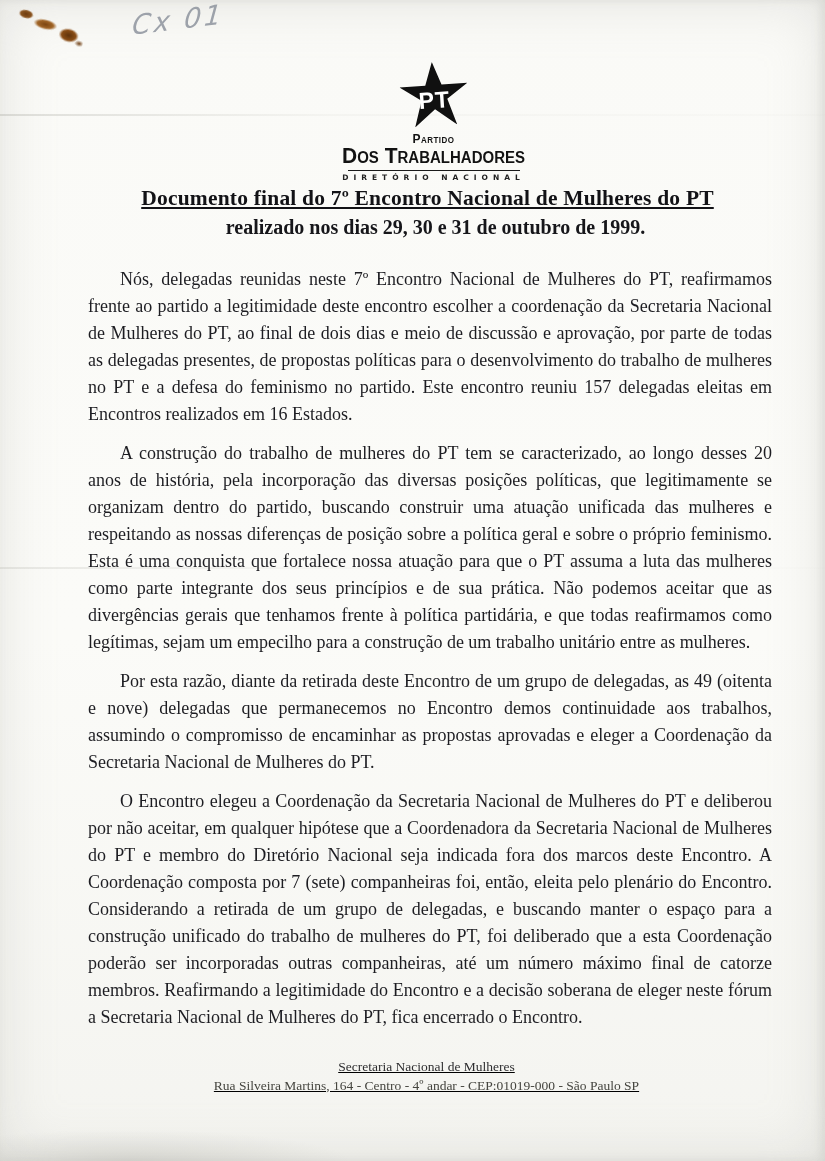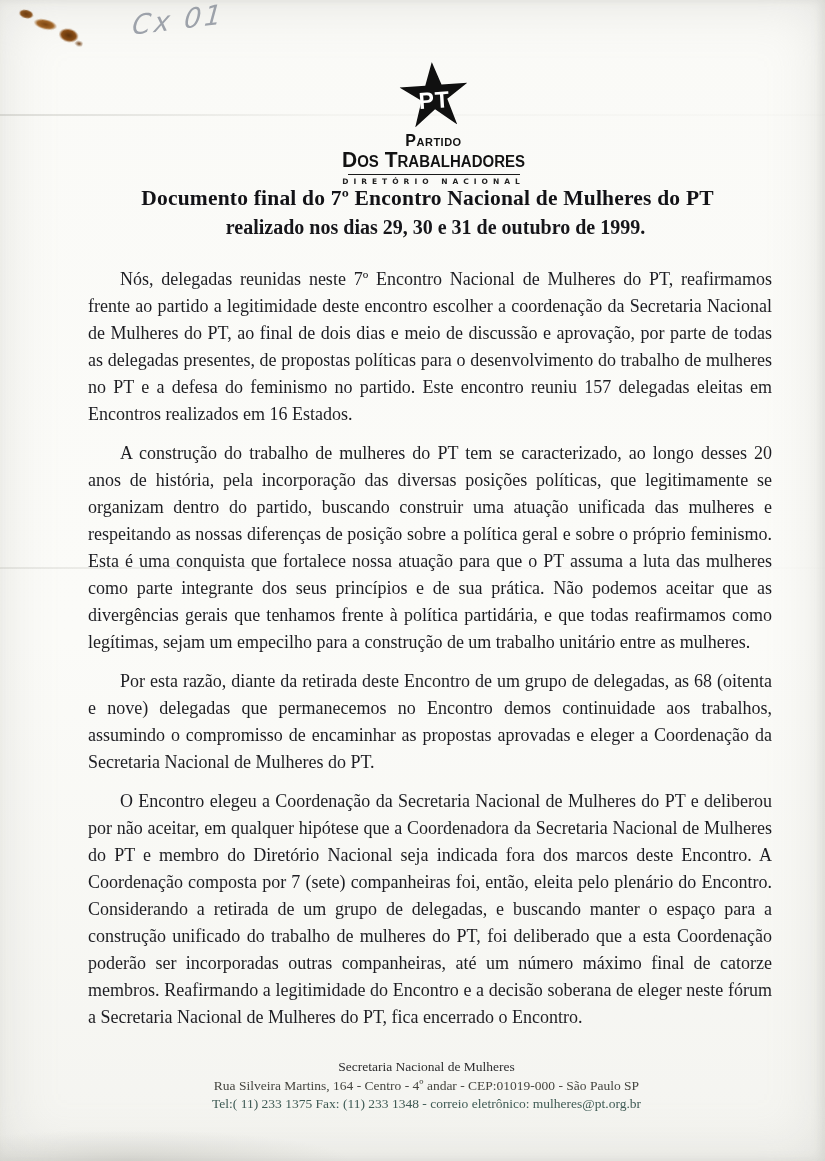--- a/index.html
+++ b/index.html
@@ -50,59 +50,59 @@
     position:absolute;inset:0;background:#101010;
     clip-path:polygon(50% 0%,62% 36%,100% 36%,69% 59%,81% 100%,50% 74%,19% 100%,31% 59%,0% 36%,38% 36%);
   }
   .star-text{
     position:absolute;left:0;top:27px;width:100%;text-align:center;
     font-family:"Liberation Sans", sans-serif;font-weight:bold;
     font-size:23px;color:#fff;letter-spacing:1px;line-height:1;
   }
   .logo-line1{
     margin-top:3px;font-family:"Liberation Sans", sans-serif;font-weight:bold;
-    font-variant:small-caps;font-size:16px;letter-spacing:.5px;color:#121212;line-height:1.0;
+    font-variant:small-caps;font-size:12px;letter-spacing:.5px;color:#121212;line-height:1.0;
     transform:scaleY(1.05);
   }
   .logo-line2{
     font-family:"Liberation Sans", sans-serif;font-weight:bold;
     font-variant:small-caps;font-size:21px;letter-spacing:0;color:#121212;line-height:1.0;
     transform:scaleY(1.05);
   }
   .logo-rule{display:block;width:172px;height:0;border-top:1.6px solid #1a1a1a;margin:4px auto 3px;}
   .logo-line3{
     font-family:"DejaVu Sans", sans-serif;font-weight:bold;
     font-size:7.5px;letter-spacing:5px;color:#222;line-height:1;text-align:center;
   }
 
   
   .doc-title{
     position:absolute;top:186px;left:0;width:100%;text-align:center;
     padding-left:30px;box-sizing:border-box;
-    font-weight:bold;font-size:21.5px;color:#121216;letter-spacing:.2px;
+    font-weight:bold;font-size:21.5px;color:#121216;letter-spacing:.2px;text-decoration:underline;
   }
   .doc-subtitle{
     position:absolute;top:216px;left:0;width:100%;text-align:center;
     padding-left:46px;box-sizing:border-box;
     font-weight:bold;font-size:20px;color:#16161a;
   }
 
   
   .body-text{
     position:absolute;top:266px;left:88px;width:684px;
     font-size:18px;line-height:27px;color:#1d1d22;
     text-align:justify;
   }
   .body-text p{margin:0 0 12px 0;text-indent:32px;}
 
   
   .footer{
     position:absolute;top:1058px;left:0;width:100%;text-align:center;
     padding-left:28px;box-sizing:border-box;
-    font-size:13.5px;line-height:18.5px;
+    font-size:13.5px;line-height:18.5px;text-decoration:underline;
   }
   .footer .f1{color:#2e2e30;}
   .footer .f2{color:#45453f;}
   .footer .f3{color:#3e5a54;}
 </style>
 </head>
 <body>
 
 <div class="page">
 
@@ -124,23 +124,22 @@
     <span class="logo-rule"></span>
     <div class="logo-line3">DIRETÓRIO NACIONAL</div>
   </div>
 
   <div class="doc-title">Documento final do 7º Encontro Nacional de Mulheres do PT</div>
   <div class="doc-subtitle">realizado nos dias 29, 30 e 31 de outubro de 1999.</div>
 
   <div class="body-text">
     <p>Nós, delegadas reunidas neste 7º Encontro Nacional de Mulheres do PT, reafirmamos frente ao partido a legitimidade deste encontro escolher a coordenação da Secretaria Nacional de Mulheres do PT, ao final de dois dias e meio de discussão e aprovação, por parte de todas as delegadas presentes, de propostas políticas para o desenvolvimento do trabalho de mulheres no PT e a defesa do feminismo no partido. Este encontro reuniu 157 delegadas eleitas em Encontros realizados em 16 Estados.</p>
     <p>A construção do trabalho de mulheres do PT tem se caracterizado, ao longo desses 20 anos de história, pela incorporação das diversas posições políticas, que legitimamente se organizam dentro do partido, buscando construir uma atuação unificada das mulheres e respeitando as nossas diferenças de posição sobre a política geral e sobre o próprio feminismo. Esta é uma conquista que fortalece nossa atuação para que o PT assuma a luta das mulheres como parte integrante dos seus princípios e de sua prática. Não podemos aceitar que as divergências gerais que tenhamos frente à política partidária, e que todas reafirmamos como legítimas, sejam um empecilho para a construção de um trabalho unitário entre as mulheres.</p>
-    <p>Por esta razão, diante da retirada deste Encontro de um grupo de delegadas, as 68 (oitenta e nove) delegadas que permanecemos no Encontro demos continuidade aos trabalhos, assumindo o compromisso de encaminhar as propostas aprovadas e eleger a Coordenação da Secretaria Nacional de Mulheres do PT.</p>
+    <p>Por esta razão, diante da retirada deste Encontro de um grupo de delegadas, as 49 (oitenta e nove) delegadas que permanecemos no Encontro demos continuidade aos trabalhos, assumindo o compromisso de encaminhar as propostas aprovadas e eleger a Coordenação da Secretaria Nacional de Mulheres do PT.</p>
     <p>O Encontro elegeu a Coordenação da Secretaria Nacional de Mulheres do PT e deliberou por não aceitar, em qualquer hipótese que a Coordenadora da Secretaria Nacional de Mulheres do PT e membro do Diretório Nacional seja indicada fora dos marcos deste Encontro. A Coordenação composta por 7 (sete) companheiras foi, então, eleita pelo plenário do Encontro. Considerando a retirada de um grupo de delegadas, e buscando manter o espaço para a construção unificado do trabalho de mulheres do PT, foi deliberado que a esta Coordenação poderão ser incorporadas outras companheiras, até um número máximo final de catorze membros. Reafirmando a legitimidade do Encontro e a decisão soberana de eleger neste fórum a Secretaria Nacional de Mulheres do PT, fica encerrado o Encontro.</p>
   </div>
 
   <div class="footer">
     <div class="f1">Secretaria Nacional de Mulheres</div>
     <div class="f2">Rua Silveira Martins, 164 - Centro - 4º andar - CEP:01019-000 - São Paulo SP</div>
-    <div class="f3">Tel:( 11) 233 1375 Fax: (11) 233 1348 - correio eletrônico: mulheres@pt.org.br</div>
   </div>
 
 </div>
 
 </body></html>

